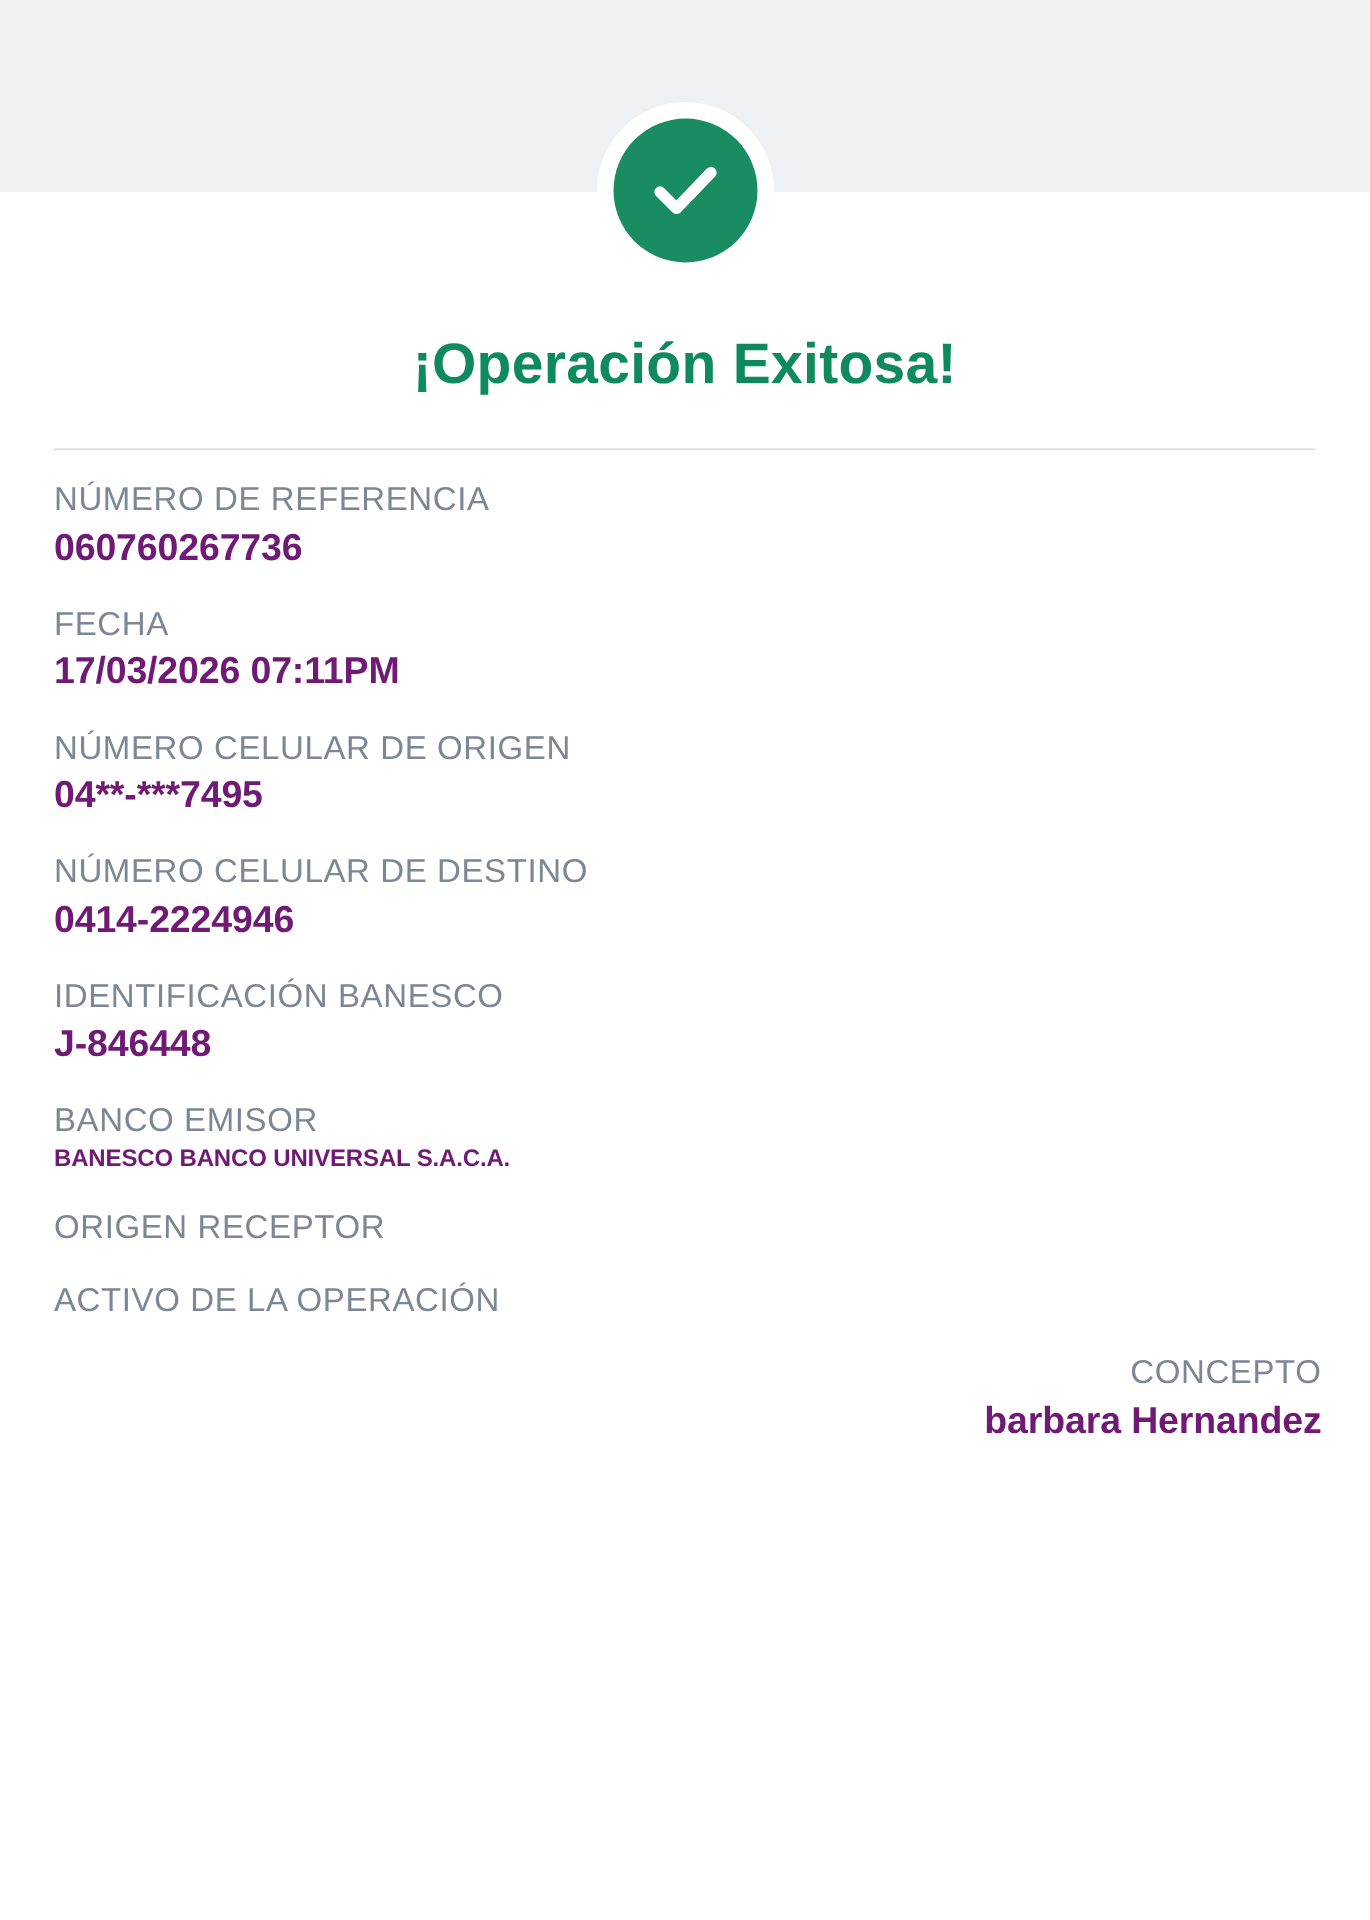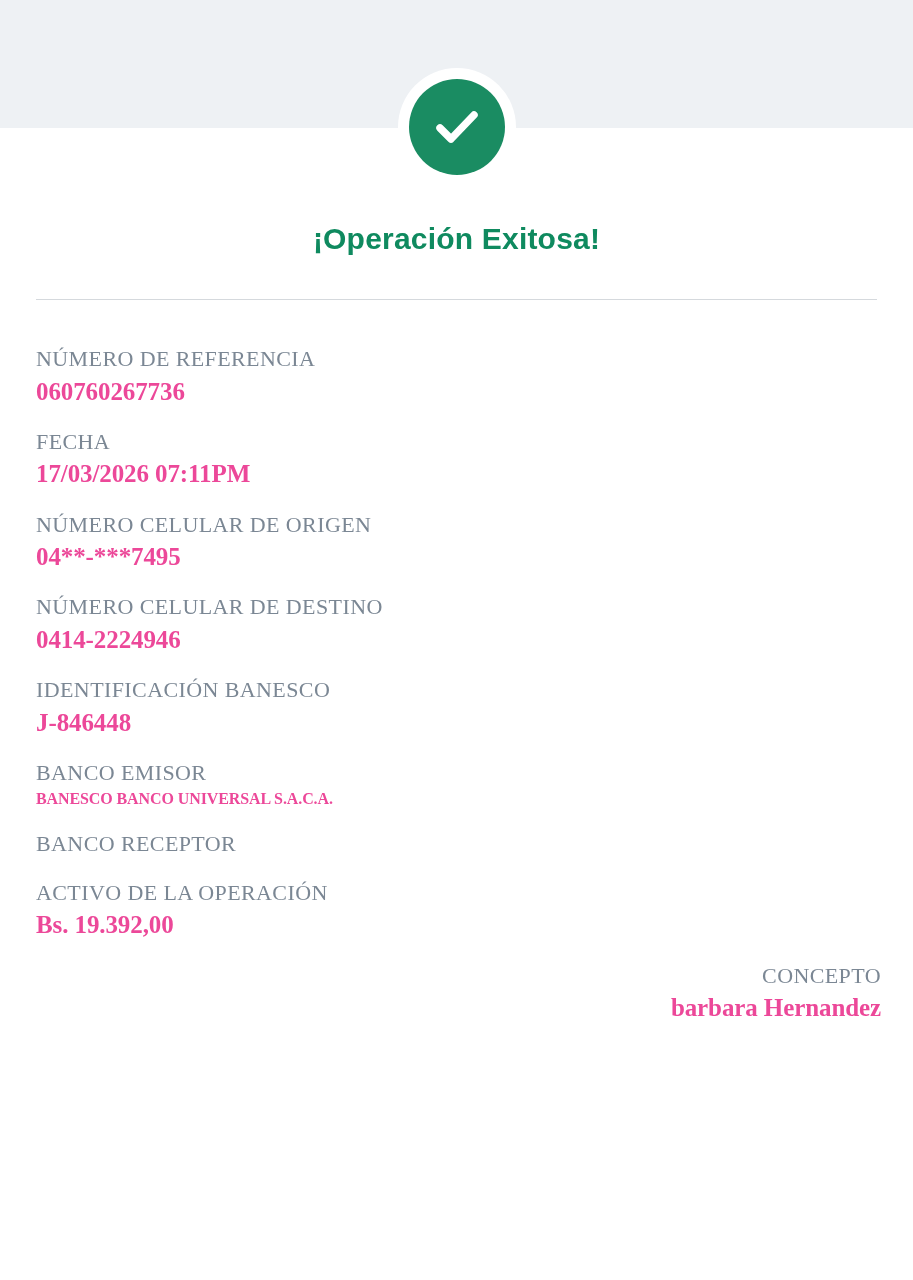--- a/index.html
+++ b/index.html
@@ -57,55 +57,54 @@
     justify-content: center;
   }
   .badge-inner svg { display: block; }
 
   .title {
     position: absolute;
     top: 222px;
     left: 0;
     width: 913px;
     text-align: center;
-    font-size: 30px;
+    font-size: 38px;
     font-weight: bold;
     color: #0f8a5f;
     letter-spacing: 0.2px;
   }
 
   .divider {
     position: absolute;
     top: 299px;
     left: 36px;
     width: 841px;
     height: 1px;
     background: #d5d9dd;
   }
 
   .fields {
     position: absolute;
-    top: 345px;
+    top: 319px;
     left: 36px;
     width: 845px;
-    font-family: Liberation Serif, serif;
   }
   .field { margin-bottom: 21px; }
   .field:last-child { margin-bottom: 0; text-align: right; }
   .f-label {
     font-size: 22px;
     color: #7b8794;
     letter-spacing: 0.4px;
     line-height: 1.25;
     margin: 0 0 3px 0;
   }
   .f-value {
     font-size: 25px;
     font-weight: bold;
-    color: #ec4899;
+    color: #701a75;
     line-height: 1.25;
     letter-spacing: -0.1px;
     margin: 0;
   }
   .f-value.big {
     font-size: 16px;
   }
 </style>
 </head>
 <body>
@@ -154,26 +153,25 @@
       <p class="f-label">IDENTIFICACIÓN BANESCO</p>
       <p class="f-value">J-846448</p>
     </div>
 
     <div class="field">
       <p class="f-label">BANCO EMISOR</p>
       <p class="f-value big">BANESCO BANCO UNIVERSAL S.A.C.A.</p>
     </div>
 
     <div class="field">
-      <p class="f-label">BANCO RECEPTOR</p>
+      <p class="f-label">ORIGEN RECEPTOR</p>
     </div>
 
     <div class="field">
       <p class="f-label">ACTIVO DE LA OPERACIÓN</p>
-      <p class="f-value">Bs. 19.392,00</p>
     </div>
 
     <div class="field">
       <p class="f-label">CONCEPTO</p>
       <p class="f-value">barbara Hernandez</p>
     </div>
 
   </div>
 </div>
 

